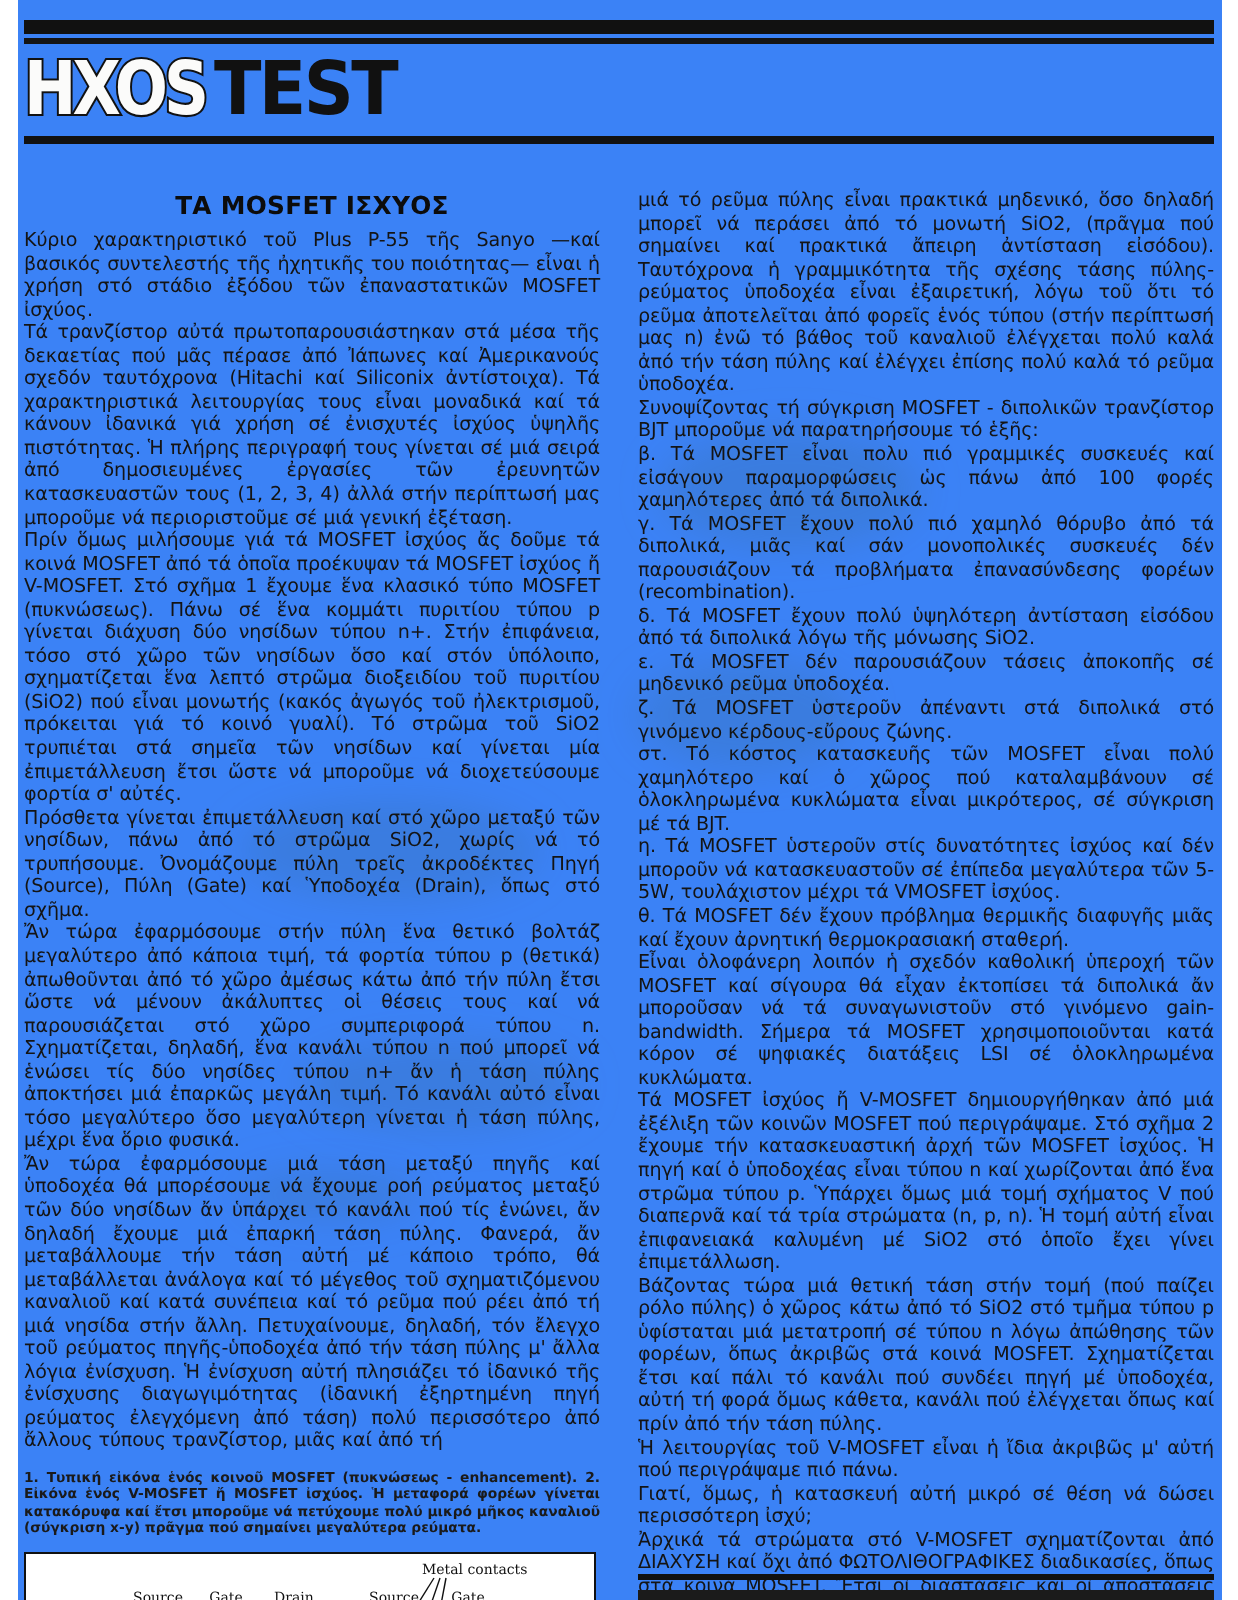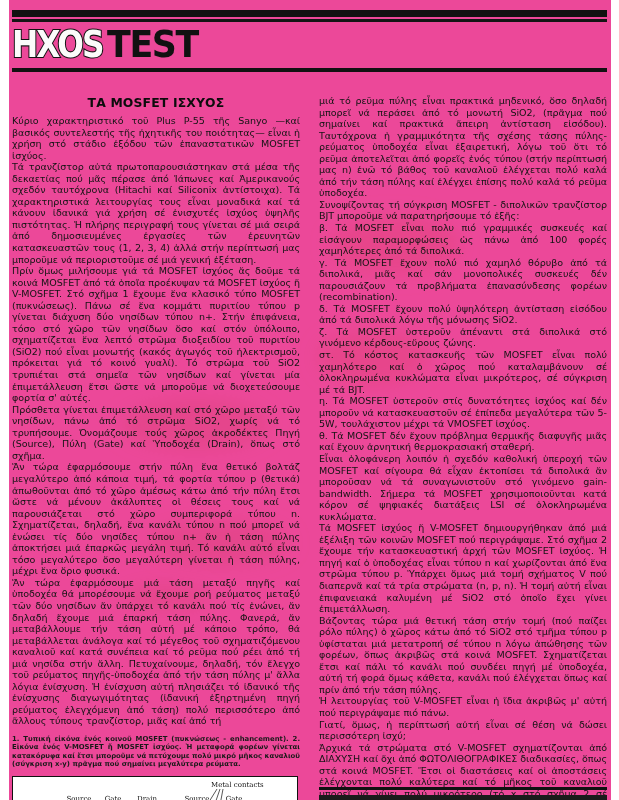--- a/index.html
+++ b/index.html
@@ -15,21 +15,21 @@
     font-family: "DejaVu Sans", "Liberation Sans", sans-serif;
     color: #111111;
   }
 
   
   #page {
     position: absolute;
     left: 0; top: 0;
     width: 619px;
     height: 800px;
-    background: #ec4899;
+    background: #3b82f6;
   }
   .page-edge-left {
     position: absolute;
     left: 0; top: 0;
     width: 9px; height: 800px;
     background: #ffffff;
   }
   .page-edge-right {
     position: absolute;
     right: 0; top: 0;
@@ -202,21 +202,21 @@
   </div>
 
   <div id="columns">
 
     <div class="col col-left">
       <h1 class="article-title">ΤΑ MOSFET ΙΣΧΥΟΣ</h1>
 
       <p class="body">Κύριο χαρακτηριστικό τοῦ Plus P-55 τῆς Sanyo —καί βασικός συντελεστής τῆς ἠχητικῆς του ποιότητας— εἶναι ἡ χρήση στό στάδιο ἐξόδου τῶν ἐπαναστατικῶν MOSFET ἰσχύος.</p>
       <p class="body">Τά τρανζίστορ αὐτά πρωτοπαρουσιάστηκαν στά μέσα τῆς δεκαετίας πού μᾶς πέρασε ἀπό Ἰάπωνες καί Ἀμερικανούς σχεδόν ταυτόχρονα (Hitachi καί Siliconix ἀντίστοιχα). Τά χαρακτηριστικά λειτουργίας τους εἶναι μοναδικά καί τά κάνουν ἰδανικά γιά χρήση σέ ἐνισχυτές ἰσχύος ὑψηλῆς πιστότητας. Ἡ πλήρης περιγραφή τους γίνεται σέ μιά σειρά ἀπό δημοσιευμένες ἐργασίες τῶν ἐρευνητῶν κατασκευαστῶν τους (1, 2, 3, 4) ἀλλά στήν περίπτωσή μας μποροῦμε νά περιοριστοῦμε σέ μιά γενική ἐξέταση.</p>
       <p class="body">Πρίν ὅμως μιλήσουμε γιά τά MOSFET ἰσχύος ἄς δοῦμε τά κοινά MOSFET ἀπό τά ὁποῖα προέκυψαν τά MOSFET ἰσχύος ἤ V-MOSFET. Στό σχῆμα 1 ἔχουμε ἕνα κλασικό τύπο MOSFET (πυκνώσεως). Πάνω σέ ἕνα κομμάτι πυριτίου τύπου p γίνεται διάχυση δύο νησίδων τύπου n+. Στήν ἐπιφάνεια, τόσο στό χῶρο τῶν νησίδων ὅσο καί στόν ὑπόλοιπο, σχηματίζεται ἕνα λεπτό στρῶμα διοξειδίου τοῦ πυριτίου (SiO2) πού εἶναι μονωτής (κακός ἀγωγός τοῦ ἠλεκτρισμοῦ, πρόκειται γιά τό κοινό γυαλί). Τό στρῶμα τοῦ SiO2 τρυπιέται στά σημεῖα τῶν νησίδων καί γίνεται μία ἐπιμετάλλευση ἔτσι ὥστε νά μποροῦμε νά διοχετεύσουμε φορτία σ' αὐτές.</p>
-      <p class="body">Πρόσθετα γίνεται ἐπιμετάλλευση καί στό χῶρο μεταξύ τῶν νησίδων, πάνω ἀπό τό στρῶμα SiO2, χωρίς νά τό τρυπήσουμε. Ὀνομάζουμε τούς χῶρος ἀκροδέκτες Πηγή (Source), Πύλη (Gate) καί Ὑποδοχέα (Drain), ὅπως στό σχῆμα.</p>
+      <p class="body">Πρόσθετα γίνεται ἐπιμετάλλευση καί στό χῶρο μεταξύ τῶν νησίδων, πάνω ἀπό τό στρῶμα SiO2, χωρίς νά τό τρυπήσουμε. Ὀνομάζουμε πύλη τρεῖς ἀκροδέκτες Πηγή (Source), Πύλη (Gate) καί Ὑποδοχέα (Drain), ὅπως στό σχῆμα.</p>
       <p class="body">Ἄν τώρα ἐφαρμόσουμε στήν πύλη ἕνα θετικό βολτάζ μεγαλύτερο ἀπό κάποια τιμή, τά φορτία τύπου p (θετικά) ἀπωθοῦνται ἀπό τό χῶρο ἀμέσως κάτω ἀπό τήν πύλη ἔτσι ὥστε νά μένουν ἀκάλυπτες οἱ θέσεις τους καί νά παρουσιάζεται στό χῶρο συμπεριφορά τύπου n. Σχηματίζεται, δηλαδή, ἕνα κανάλι τύπου n πού μπορεῖ νά ἑνώσει τίς δύο νησίδες τύπου n+ ἄν ἡ τάση πύλης ἀποκτήσει μιά ἐπαρκῶς μεγάλη τιμή. Τό κανάλι αὐτό εἶναι τόσο μεγαλύτερο ὅσο μεγαλύτερη γίνεται ἡ τάση πύλης, μέχρι ἕνα ὅριο φυσικά.</p>
       <p class="body">Ἄν τώρα ἐφαρμόσουμε μιά τάση μεταξύ πηγῆς καί ὑποδοχέα θά μπορέσουμε νά ἔχουμε ροή ρεύματος μεταξύ τῶν δύο νησίδων ἄν ὑπάρχει τό κανάλι πού τίς ἑνώνει, ἄν δηλαδή ἔχουμε μιά ἐπαρκή τάση πύλης. Φανερά, ἄν μεταβάλλουμε τήν τάση αὐτή μέ κάποιο τρόπο, θά μεταβάλλεται ἀνάλογα καί τό μέγεθος τοῦ σχηματιζόμενου καναλιοῦ καί κατά συνέπεια καί τό ρεῦμα πού ρέει ἀπό τή μιά νησίδα στήν ἄλλη. Πετυχαίνουμε, δηλαδή, τόν ἔλεγχο τοῦ ρεύματος πηγῆς-ὑποδοχέα ἀπό τήν τάση πύλης μ' ἄλλα λόγια ἐνίσχυση. Ἡ ἐνίσχυση αὐτή πλησιάζει τό ἰδανικό τῆς ἐνίσχυσης διαγωγιμότητας (ἰδανική ἐξηρτημένη πηγή ρεύματος ἐλεγχόμενη ἀπό τάση) πολύ περισσότερο ἀπό ἄλλους τύπους τρανζίστορ, μιᾶς καί ἀπό τή</p>
 
       <div class="fig-caption">1. Τυπική εἰκόνα ἑνός κοινοῦ MOSFET (πυκνώσεως - enhancement). 2. Εἰκόνα ἑνός V-MOSFET ἤ MOSFET ἰσχύος. Ἡ μεταφορά φορέων γίνεται κατακόρυφα καί ἔτσι μποροῦμε νά πετύχουμε πολύ μικρό μῆκος καναλιοῦ (σύγκριση x-y) πρᾶγμα πού σημαίνει μεγαλύτερα ρεύματα.</div>
 
       <div class="figure-box">
         <svg width="283" height="153" viewBox="0 0 283 153" xmlns="http://www.w3.org/2000/svg">
           <g fill="none" stroke="#111" stroke-width="1" font-family="DejaVu Serif, Liberation Serif, serif">
 
             <rect x="48" y="52" width="112" height="58" fill="#fff" stroke="#111" stroke-width="1"></rect>
@@ -312,29 +312,30 @@
 
       </div>
     </div>
 
     <div class="col col-right">
       <p class="body">μιά τό ρεῦμα πύλης εἶναι πρακτικά μηδενικό, ὅσο δηλαδή μπορεῖ νά περάσει ἀπό τό μονωτή SiO2, (πρᾶγμα πού σημαίνει καί πρακτικά ἄπειρη ἀντίσταση εἰσόδου). Ταυτόχρονα ἡ γραμμικότητα τῆς σχέσης τάσης πύλης-ρεύματος ὑποδοχέα εἶναι ἐξαιρετική, λόγω τοῦ ὅτι τό ρεῦμα ἀποτελεῖται ἀπό φορεῖς ἑνός τύπου (στήν περίπτωσή μας n) ἐνῶ τό βάθος τοῦ καναλιοῦ ἐλέγχεται πολύ καλά ἀπό τήν τάση πύλης καί ἐλέγχει ἐπίσης πολύ καλά τό ρεῦμα ὑποδοχέα.</p>
       <p class="body">Συνοψίζοντας τή σύγκριση MOSFET - διπολικῶν τρανζίστορ BJT μποροῦμε νά παρατηρήσουμε τό ἑξῆς:</p>
       <p class="body gap">β. Τά MOSFET εἶναι πολυ πιό γραμμικές συσκευές καί εἰσάγουν παραμορφώσεις ὡς πάνω ἀπό 100 φορές χαμηλότερες ἀπό τά διπολικά.</p>
       <p class="body gap">γ. Τά MOSFET ἔχουν πολύ πιό χαμηλό θόρυβο ἀπό τά διπολικά, μιᾶς καί σάν μονοπολικές συσκευές δέν παρουσιάζουν τά προβλήματα ἐπανασύνδεσης φορέων (recombination).</p>
       <p class="body gap">δ. Τά MOSFET ἔχουν πολύ ὑψηλότερη ἀντίσταση εἰσόδου ἀπό τά διπολικά λόγω τῆς μόνωσης SiO2.</p>
+      <p class="body gap">ε. Τά MOSFET δέν παρουσιάζουν τάσεις ἀποκοπῆς σέ μηδενικό ρεῦμα ὑποδοχέα.</p>
       <p class="body gap">ζ. Τά MOSFET ὑστεροῦν ἀπέναντι στά διπολικά στό γινόμενο κέρδους-εὔρους ζώνης.</p>
       <p class="body gap">στ. Τό κόστος κατασκευῆς τῶν MOSFET εἶναι πολύ χαμηλότερο καί ὁ χῶρος πού καταλαμβάνουν σέ ὁλοκληρωμένα κυκλώματα εἶναι μικρότερος, σέ σύγκριση μέ τά BJT.</p>
       <p class="body gap">η. Τά MOSFET ὑστεροῦν στίς δυνατότητες ἰσχύος καί δέν μποροῦν νά κατασκευαστοῦν σέ ἐπίπεδα μεγαλύτερα τῶν 5-5W, τουλάχιστον μέχρι τά VMOSFET ἰσχύος.</p>
       <p class="body gap">θ. Τά MOSFET δέν ἔχουν πρόβλημα θερμικῆς διαφυγῆς μιᾶς καί ἔχουν ἀρνητική θερμοκρασιακή σταθερή.</p>
       <p class="body gap">Εἶναι ὁλοφάνερη λοιπόν ἡ σχεδόν καθολική ὑπεροχή τῶν MOSFET καί σίγουρα θά εἶχαν ἐκτοπίσει τά διπολικά ἄν μποροῦσαν νά τά συναγωνιστοῦν στό γινόμενο gain-bandwidth. Σήμερα τά MOSFET χρησιμοποιοῦνται κατά κόρον σέ ψηφιακές διατάξεις LSI σέ ὁλοκληρωμένα κυκλώματα.</p>
       <p class="body">Τά MOSFET ἰσχύος ἤ V-MOSFET δημιουργήθηκαν ἀπό μιά ἐξέλιξη τῶν κοινῶν MOSFET πού περιγράψαμε. Στό σχῆμα 2 ἔχουμε τήν κατασκευαστική ἀρχή τῶν MOSFET ἰσχύος. Ἡ πηγή καί ὁ ὑποδοχέας εἶναι τύπου n καί χωρίζονται ἀπό ἕνα στρῶμα τύπου p. Ὑπάρχει ὅμως μιά τομή σχήματος V πού διαπερνᾶ καί τά τρία στρώματα (n, p, n). Ἡ τομή αὐτή εἶναι ἐπιφανειακά καλυμένη μέ SiO2 στό ὁποῖο ἔχει γίνει ἐπιμετάλλωση.</p>
       <p class="body">Βάζοντας τώρα μιά θετική τάση στήν τομή (πού παίζει ρόλο πύλης) ὁ χῶρος κάτω ἀπό τό SiO2 στό τμῆμα τύπου p ὑφίσταται μιά μετατροπή σέ τύπου n λόγω ἀπώθησης τῶν φορέων, ὅπως ἀκριβῶς στά κοινά MOSFET. Σχηματίζεται ἔτσι καί πάλι τό κανάλι πού συνδέει πηγή μέ ὑποδοχέα, αὐτή τή φορά ὅμως κάθετα, κανάλι πού ἐλέγχεται ὅπως καί πρίν ἀπό τήν τάση πύλης.</p>
       <p class="body">Ἡ λειτουργίας τοῦ V-MOSFET εἶναι ἡ ἴδια ἀκριβῶς μ' αὐτή πού περιγράψαμε πιό πάνω.</p>
-      <p class="body">Γιατί, ὅμως, ἡ περίπτωσή αὐτή εἶναι σέ θέση νά δώσει περισσότερη ἰσχύ;</p>
+      <p class="body">Γιατί, ὅμως, ἡ κατασκευή αὐτή μικρό σέ θέση νά δώσει περισσότερη ἰσχύ;</p>
       <p class="body">Ἀρχικά τά στρώματα στό V-MOSFET σχηματίζονται ἀπό ΔΙΑΧΥΣΗ καί ὄχι ἀπό ΦΩΤΟΛΙΘΟΓΡΑΦΙΚΕΣ διαδικασίες, ὅπως στά κοινά MOSFET. Ἔτσι οἱ διαστάσεις καί οἱ ἀποστάσεις ἐλέγχονται πολύ καλύτερα καί τό μῆκος τοῦ καναλιοῦ μπορεῖ νά γίνει πολύ μικρότερο (τό x στό σχῆμα 2 σέ σύγκριση μέ τό y στό σχῆμα 1). Στήν πράξη πετυχαίνουν μῆκος καναλιοῦ γύρω στό 1/3 τοῦ κοινοῦ MOSFET. Ταυτόχρονα ἔχουμε δύο κανάλια ρεύματος, ἕνα σέ κάθε πλευρά τοῦ V πρᾶγμα πού ἐπίσης αὐξάνει τίς δυνατότητες ρεύματος.</p>
     </div>
 
   </div>
 
   <div class="footer-rule"></div>
   <div class="footer-rule2"></div>
 
   <div class="tint" style="left:330px; top:215px; width:130px; height:60px; background:#d8a84a;"></div>
   <div class="tint" style="left:318px; top:330px; width:110px; height:55px; background:#d8a84a;"></div>

